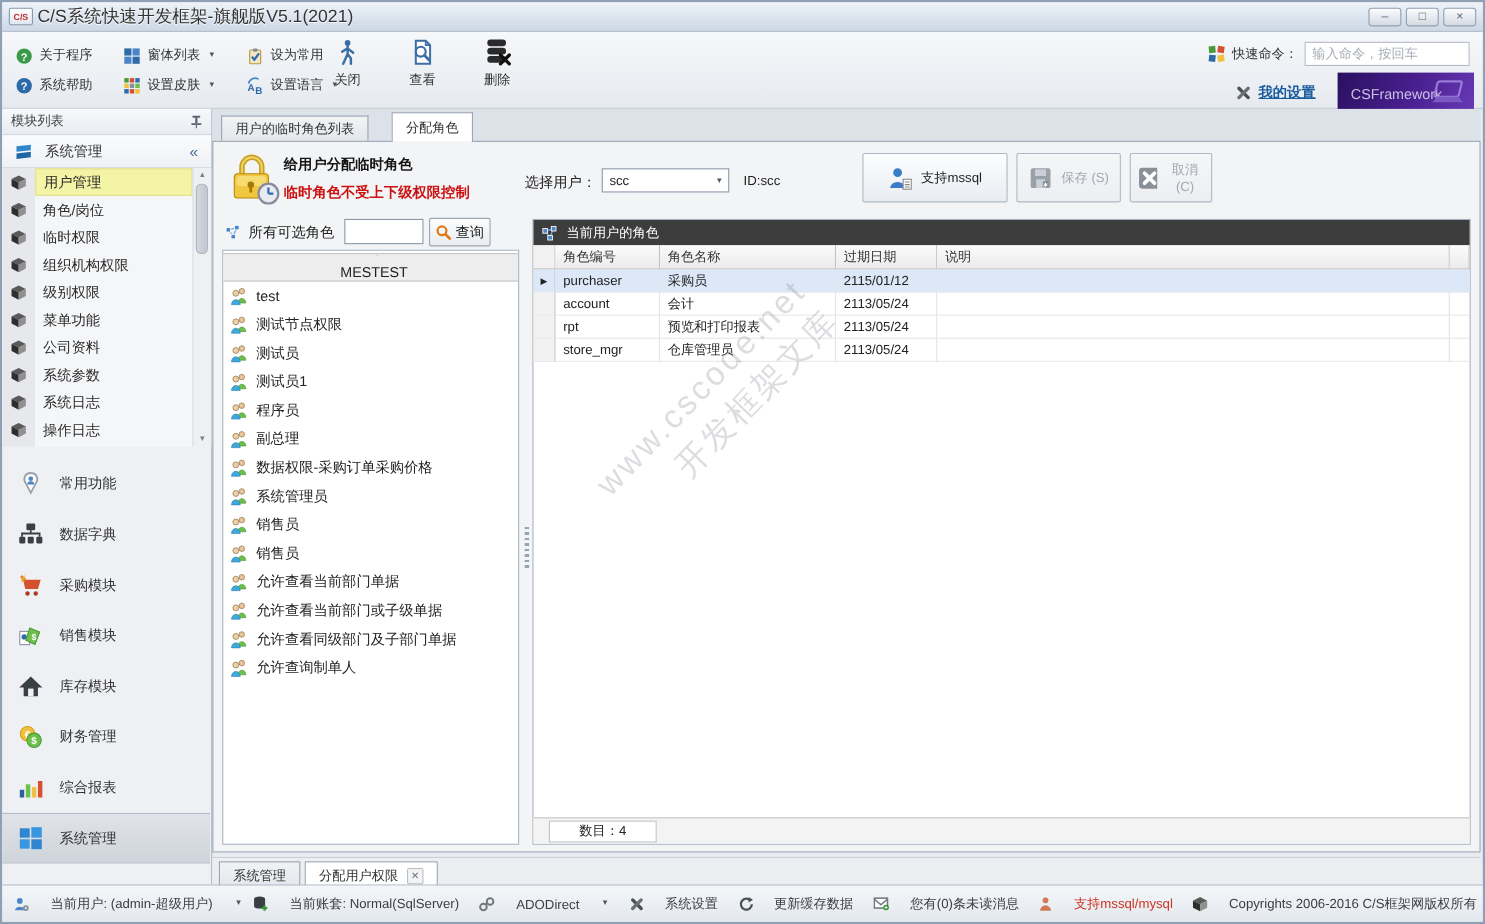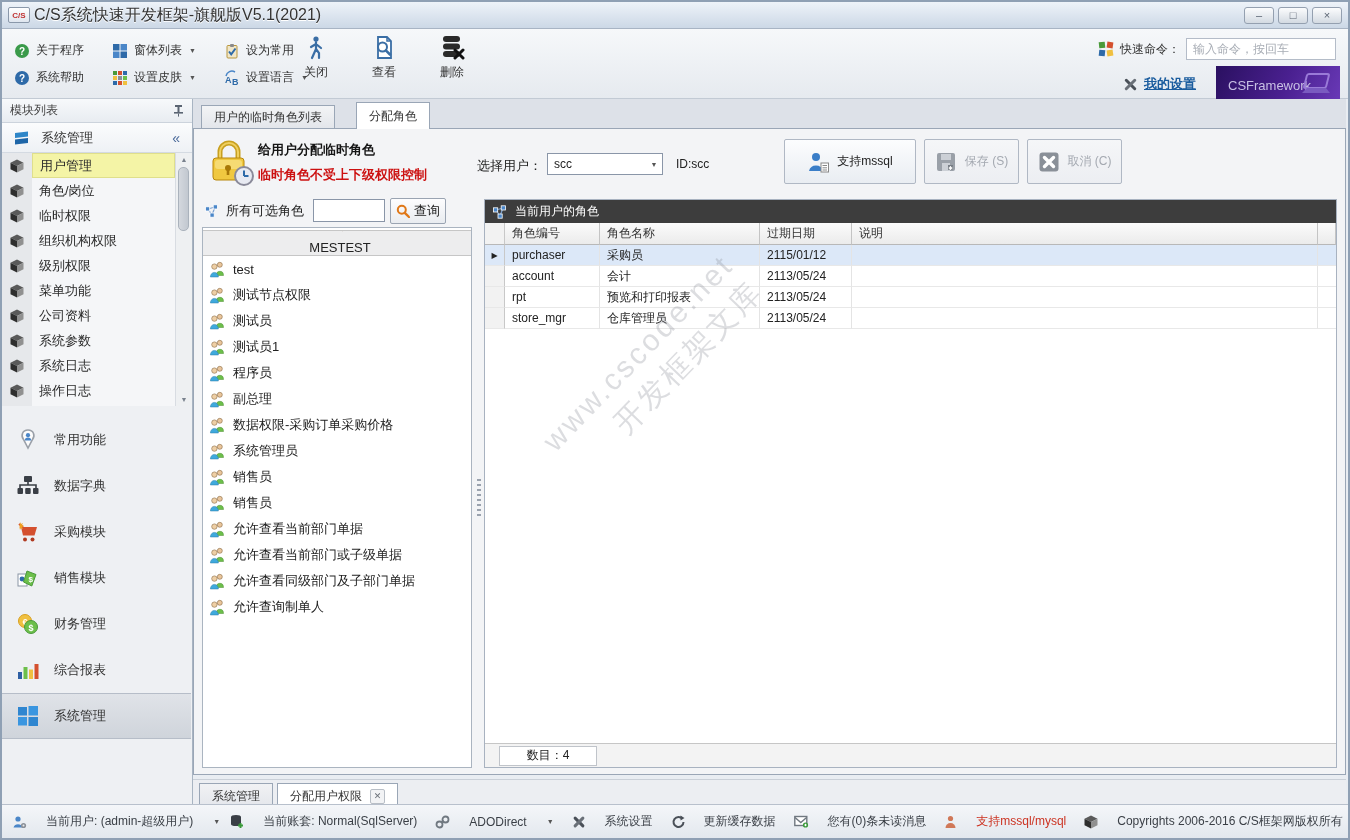--- a/index.html
+++ b/index.html
@@ -442,20 +442,27 @@
         <svg width="24" height="24">
           <rect x="2" y="8" width="9" height="12" fill="#fff" stroke="#8a95a5"></rect>
           <circle cx="6" cy="13" r="2.4" fill="#2e6aa8"></circle>
           <path d="M11 5 L20 8.5 L15.8 20 L7.5 16 Z" fill="#6cbf4a" stroke="#4a9a3a"></path>
           <text x="12.6" y="15.5" font-size="8" font-weight="bold" fill="#fff">$</text>
         </svg>
         <span>销售模块</span>
       </div>
       <div class="module">
         <svg width="24" height="24">
+          <path d="M12 3 L22.5 13 L18.5 13 L18.5 21 L5.5 21 L5.5 13 L1.5 13 Z" fill="#3a3f46"></path>
+          <rect x="9.5" y="14" width="5" height="7" fill="#eef0f3"></rect>
+        </svg>
+        <span>库存模块</span>
+      </div>
+      <div class="module">
+        <svg width="24" height="24">
           <circle cx="9" cy="9" r="6.5" fill="#f0c040" stroke="#d8a020"></circle>
           <text x="9" y="12.5" font-size="9" font-weight="bold" fill="#fff" text-anchor="middle">€</text>
           <circle cx="15" cy="15" r="6.5" fill="#6cbf4a" stroke="#4a9a3a"></circle>
           <text x="15" y="18.5" font-size="9" font-weight="bold" fill="#fff" text-anchor="middle">$</text>
         </svg>
         <span>财务管理</span>
       </div>
       <div class="module">
         <svg width="24" height="24">
           <rect x="2" y="14" width="4" height="7" fill="#2e5fa3"></rect>
@@ -521,21 +528,21 @@
       <button class="btn disabled" style="width:95px">
         <svg width="22" height="22">
           <rect x="2" y="2" width="18" height="18" rx="2" fill="#9aa0a8"></rect>
           <rect x="6" y="3" width="10" height="6" fill="#ccd0d6"></rect>
           <rect x="7" y="12" width="8" height="8" fill="#ccd0d6"></rect>
           <rect x="13" y="14" width="5" height="5" fill="#787e86"></rect>
           <text x="15.5" y="18.6" font-size="5.5" fill="#fff" text-anchor="middle">✱</text>
         </svg>
         <span>保存 (S)</span>
       </button>
-      <button class="btn disabled" style="width:95px">
+      <button class="btn disabled" style="width:75px">
         <svg width="22" height="22">
           <rect x="1.5" y="1.5" width="19" height="19" rx="3" fill="#8a9098"></rect>
           <path d="M6.5 6.5 L15.5 15.5 M15.5 6.5 L6.5 15.5" stroke="#fff" stroke-width="3.4" stroke-linecap="round"></path>
         </svg>
         <span>取消 (C)</span>
       </button>
     </div>
 
     <div class="avail-hdr">
       <svg width="15" height="14">

